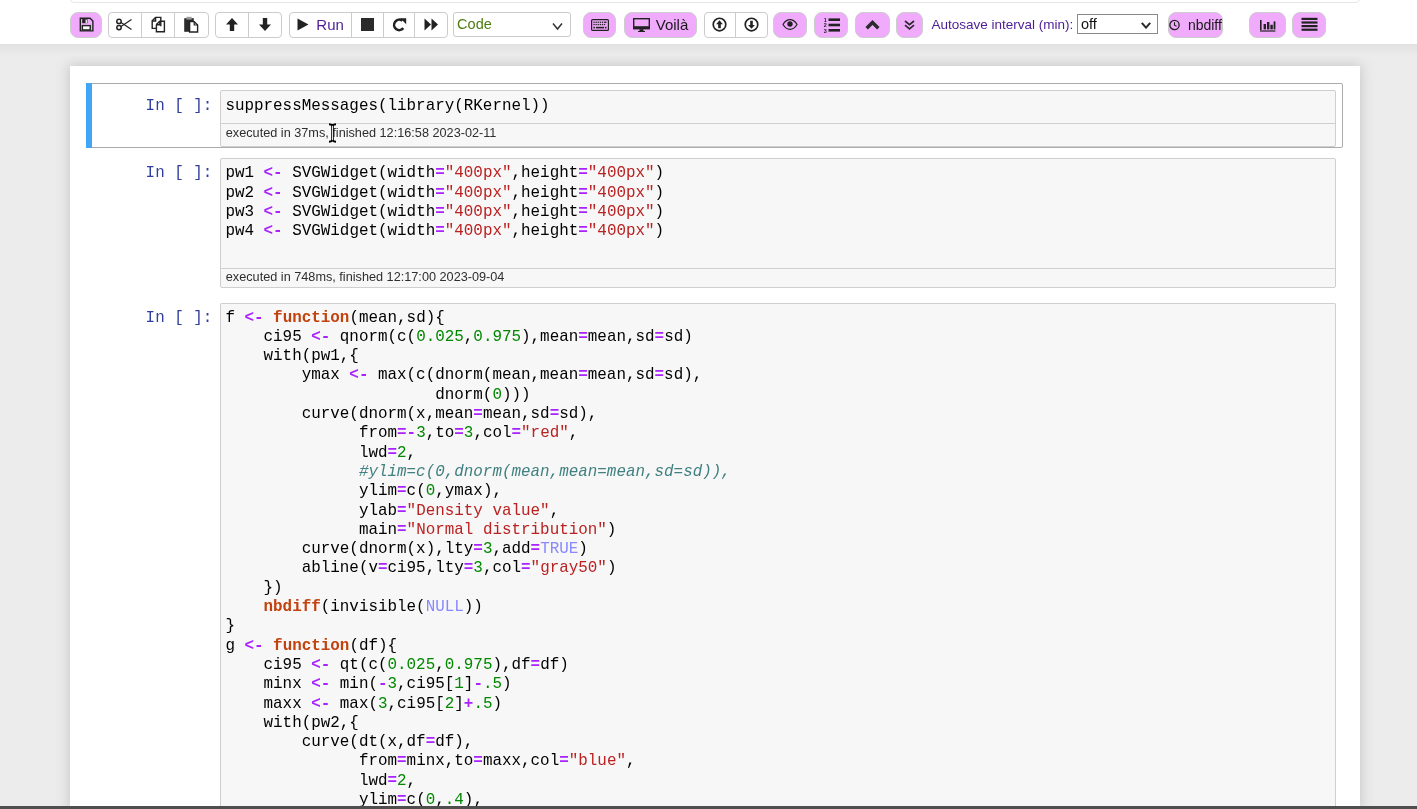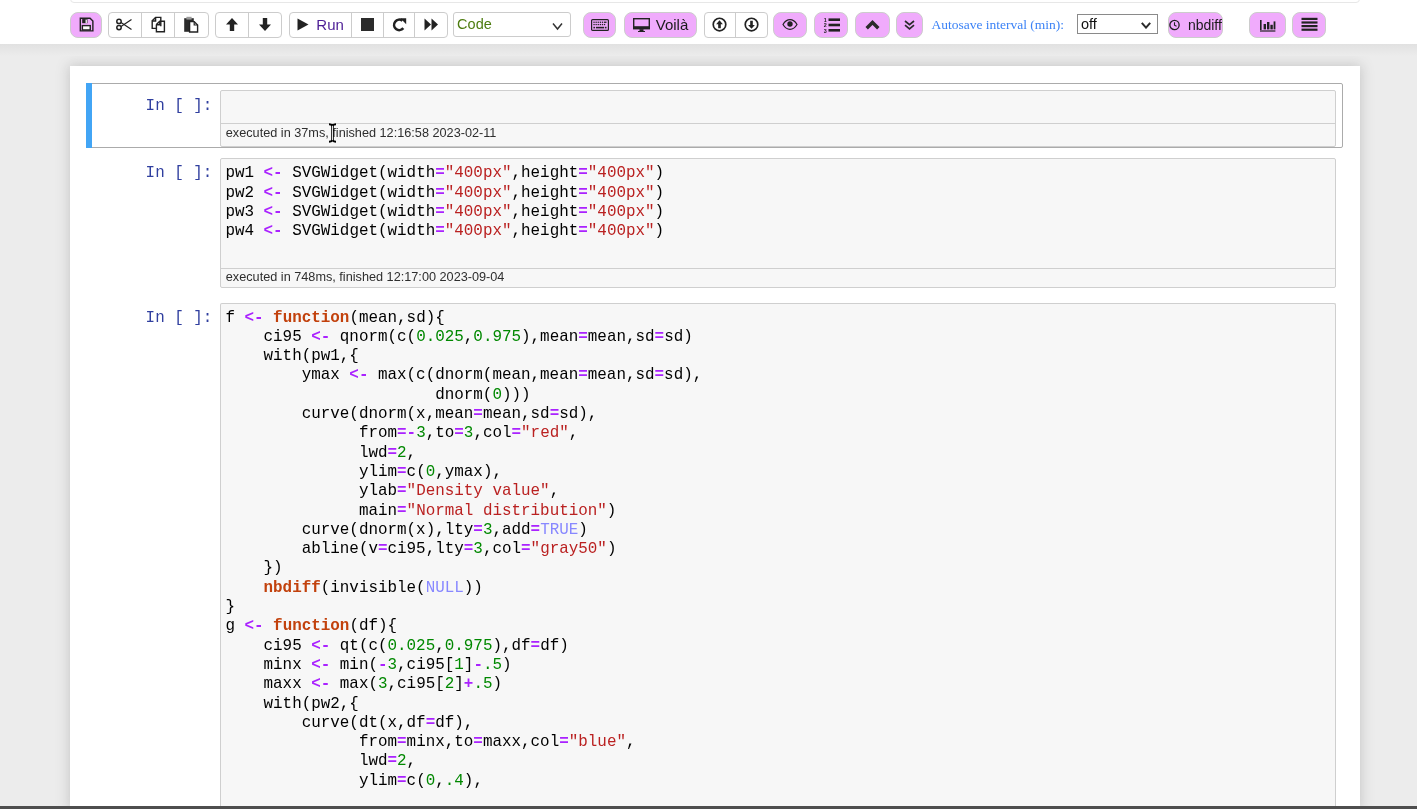--- a/index.html
+++ b/index.html
@@ -10,21 +10,21 @@
 #menusliver { position:absolute; top:-3px; left:70px; width:1290px; height:6px; background:#fff; border:1px solid #e7e7e7; border-radius:0 0 4px 4px; }
 .btn { position:absolute; top:11.5px; height:26px; background:#f0abfc; border:1px solid #ccc; border-radius:8px; }
 .grp { position:absolute; top:11.5px; height:26px; background:#fff; border:1px solid #ccc; border-radius:4px; display:flex; }
 .grp > div { height:100%; border-right:1px solid #ccc; display:flex; align-items:center; justify-content:center; }
 .grp > div:last-child { border-right:none; }
 .btn { display:flex; align-items:center; justify-content:center; }
 .sel { position:absolute; top:11.5px; height:25px; background:#fff; border:1px solid #ccc; border-radius:3px; font-size:14.5px; color:#4d7c0f; padding-left:3px; display:flex; align-items:center;text-align:right; }
 .sel .chev { position:absolute; right:7px; top:9px; }
 .sel2 { position:absolute; top:14.4px; height:20px; background:#fff; border:1px solid #8a8a8a; font-size:14.5px; color:#111; padding-left:3.5px; display:flex; align-items:center; }
 .sel2 .chev { position:absolute; right:6px; top:7px; }
-.tlabel { position:absolute; top:17px; font-size:13.5px; color:#3b82f6;font-family:Liberation Serif, serif; }
+.tlabel { position:absolute; top:17px; font-size:13.5px; color:#4c1d95; }
 svg { display:block; }
 
 #container { position:absolute; left:70px; top:66.4px; width:1290px; height:743px; background:#fff; box-shadow:0 0 12px 1px rgba(87,87,87,0.25); }
 .cellsel { position:absolute; left:85.5px; top:82.8px; width:1257px; height:65.5px; border:1px solid #ababab; border-radius:2px; }
 .bluebar { position:absolute; left:85.5px; top:82.8px; width:6px; height:65.5px; background:#42A5F5; }
 .inparea { position:absolute; left:219.5px; width:1116.5px; background:#f7f7f7; border:1px solid #cfcfcf; border-radius:2px; }
 .divline { position:absolute; left:219.5px; width:1116.5px; height:0; border-top:1px solid #cfcfcf; }
 .prompt { position:absolute; left:145.6px; font-family:"Liberation Mono",monospace; font-size:15.9px; line-height:19.3px; color:#303F9F; }
 pre.code { position:absolute; left:225.4px; font-family:"Liberation Mono",monospace; font-size:15.9px; line-height:19.3px; color:#000; }
 .extime { position:absolute; left:225.8px; font-size:12.7px; color:#2e2e2e; }
@@ -247,20 +247,21 @@
             <rect x="0.5" y="11.6" width="16" height="2.2"></rect>
           </g>
         </svg>
     </div>
   </div>
 
   <div class="cellsel"></div>
   <div class="bluebar"></div>
   <div class="inparea" style="top:90px; height:56.5px;"></div>
   <div class="prompt" style="top:97.4px;">In&nbsp;[&nbsp;]:</div>
+  <pre class="code" style="top:97.4px;">suppressMessages(library(RKernel))</pre>
   <div class="divline" style="top:122.5px;"></div>
   <div class="extime" style="top:125.5px;">executed in 37ms, finished 12:16:58 2023-02-11</div>
   <svg style="position:absolute; left:328px; top:123.3px;" width="9" height="20" viewBox="0 0 9 20">
       <path d="M1 1.2 Q3.2 1.2 4.5 2.6 Q5.8 1.2 8 1.2" fill="none" stroke="#000" stroke-width="2"></path>
       <path d="M1 18.8 Q3.2 18.8 4.5 17.4 Q5.8 18.8 8 18.8" fill="none" stroke="#000" stroke-width="2"></path>
       <line x1="4.5" y1="2.2" x2="4.5" y2="17.8" stroke="#000" stroke-width="2.6"></line>
       <line x1="4.5" y1="2.8" x2="4.5" y2="17.2" stroke="#fff" stroke-width="0.9"></line>
     </svg>
 
   <div class="inparea" style="top:157.8px; height:130.5px;"></div>
@@ -275,20 +276,21 @@
   <div class="inparea" style="top:303.1px; height:510px; border-bottom:none;"></div>
   <div class="prompt" style="top:308.6px;">In&nbsp;[&nbsp;]:</div>
   <pre class="code" style="top:308.6px;">f <span class="o">&lt;-</span> <span class="k">function</span>(mean,sd){
     ci95 <span class="o">&lt;-</span> qnorm(c(<span class="n">0.025</span>,<span class="n">0.975</span>),mean<span class="o">=</span>mean,sd<span class="o">=</span>sd)
     with(pw1,{
         ymax <span class="o">&lt;-</span> max(c(dnorm(mean,mean<span class="o">=</span>mean,sd<span class="o">=</span>sd),
                       dnorm(<span class="n">0</span>)))
         curve(dnorm(x,mean<span class="o">=</span>mean,sd<span class="o">=</span>sd),
               from<span class="o">=-</span><span class="n">3</span>,to<span class="o">=</span><span class="n">3</span>,col<span class="o">=</span><span class="s">"red"</span>,
               lwd<span class="o">=</span><span class="n">2</span>,
+              <span class="c">#ylim=c(0,dnorm(mean,mean=mean,sd=sd)),</span>
               ylim<span class="o">=</span>c(<span class="n">0</span>,ymax),
               ylab<span class="o">=</span><span class="s">"Density value"</span>,
               main<span class="o">=</span><span class="s">"Normal distribution"</span>)
         curve(dnorm(x),lty<span class="o">=</span><span class="n">3</span>,add<span class="o">=</span><span class="a">TRUE</span>)
         abline(v<span class="o">=</span>ci95,lty<span class="o">=</span><span class="n">3</span>,col<span class="o">=</span><span class="s">"gray50"</span>)
     })
     <span class="k">nbdiff</span>(invisible(<span class="a">NULL</span>))
 }
 g <span class="o">&lt;-</span> <span class="k">function</span>(df){
     ci95 <span class="o">&lt;-</span> qt(c(<span class="n">0.025</span>,<span class="n">0.975</span>),df<span class="o">=</span>df)

